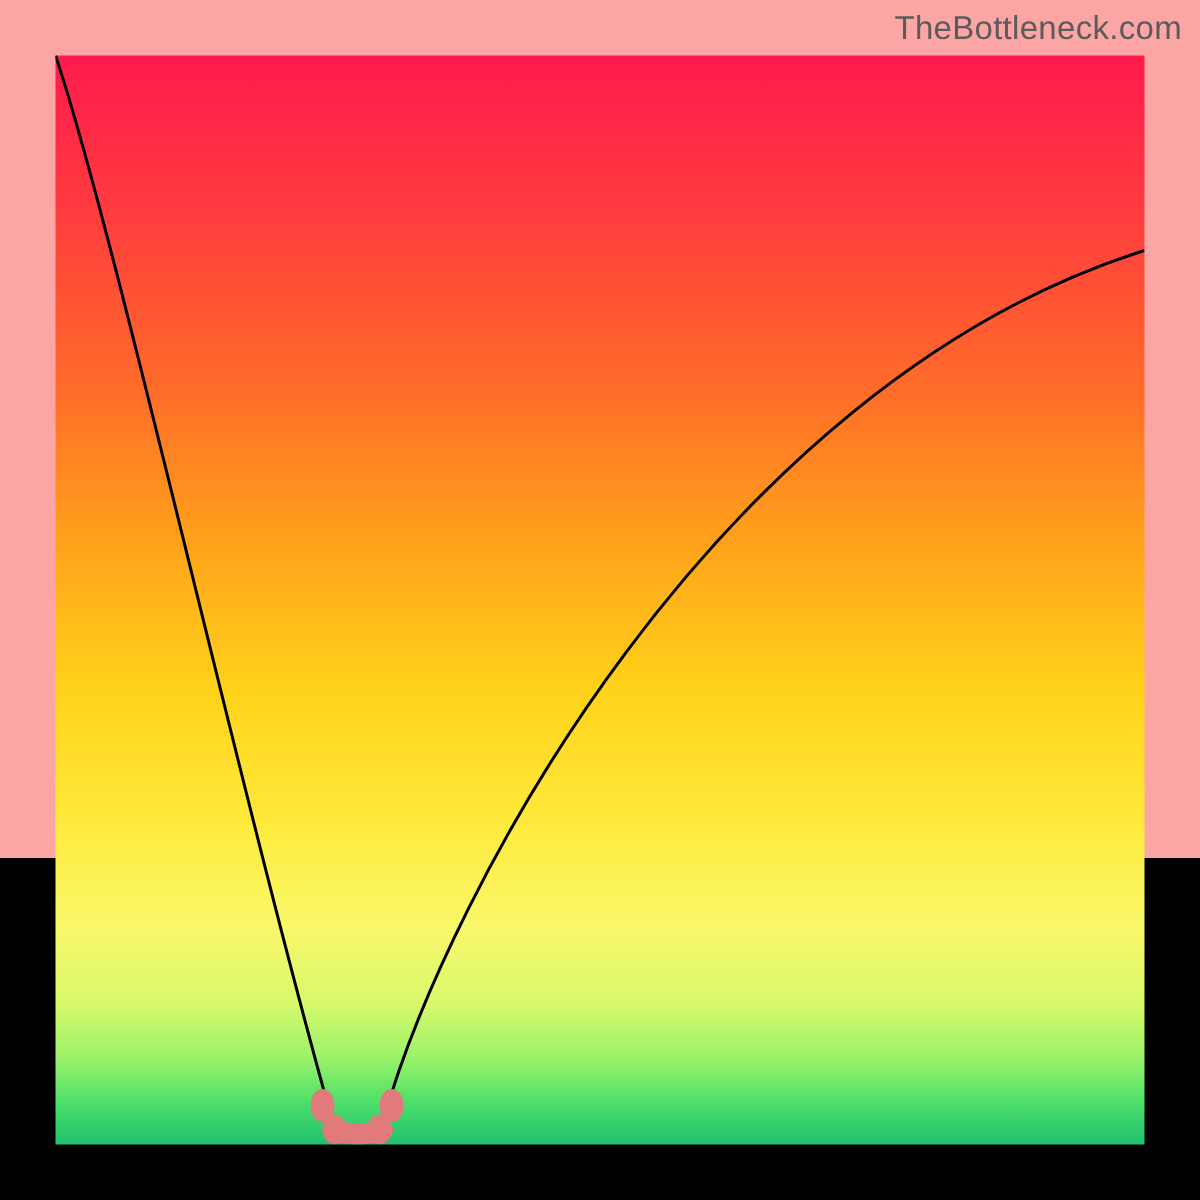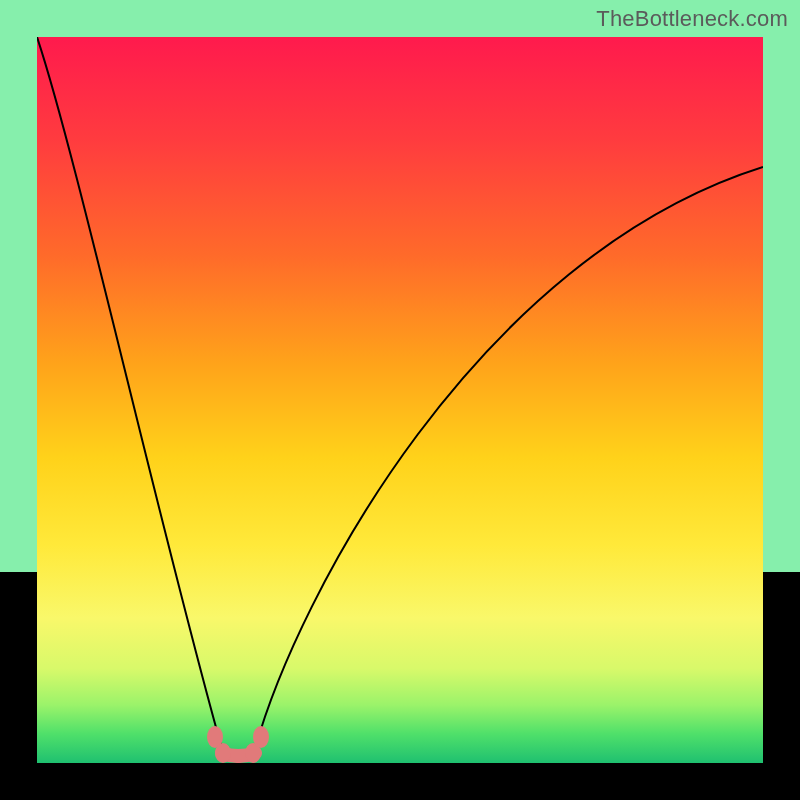--- a/index.html
+++ b/index.html
@@ -10,21 +10,21 @@
     background: #000;
     font-family: Arial, Helvetica, sans-serif;
     overflow: hidden;
   }
   .frame {
     position: absolute;
     left: 0;
     top: 0;
     width: 800px;
     height: 572px;
-    background: #86efac;
+    background: #fca5a5;
   }
   .plot-area {
     position: absolute;
     left: 37px;
     top: 37px;
     width: 726px;
     height: 726px;
     
     background: linear-gradient(to bottom,
       #ff1a4d 0%,

